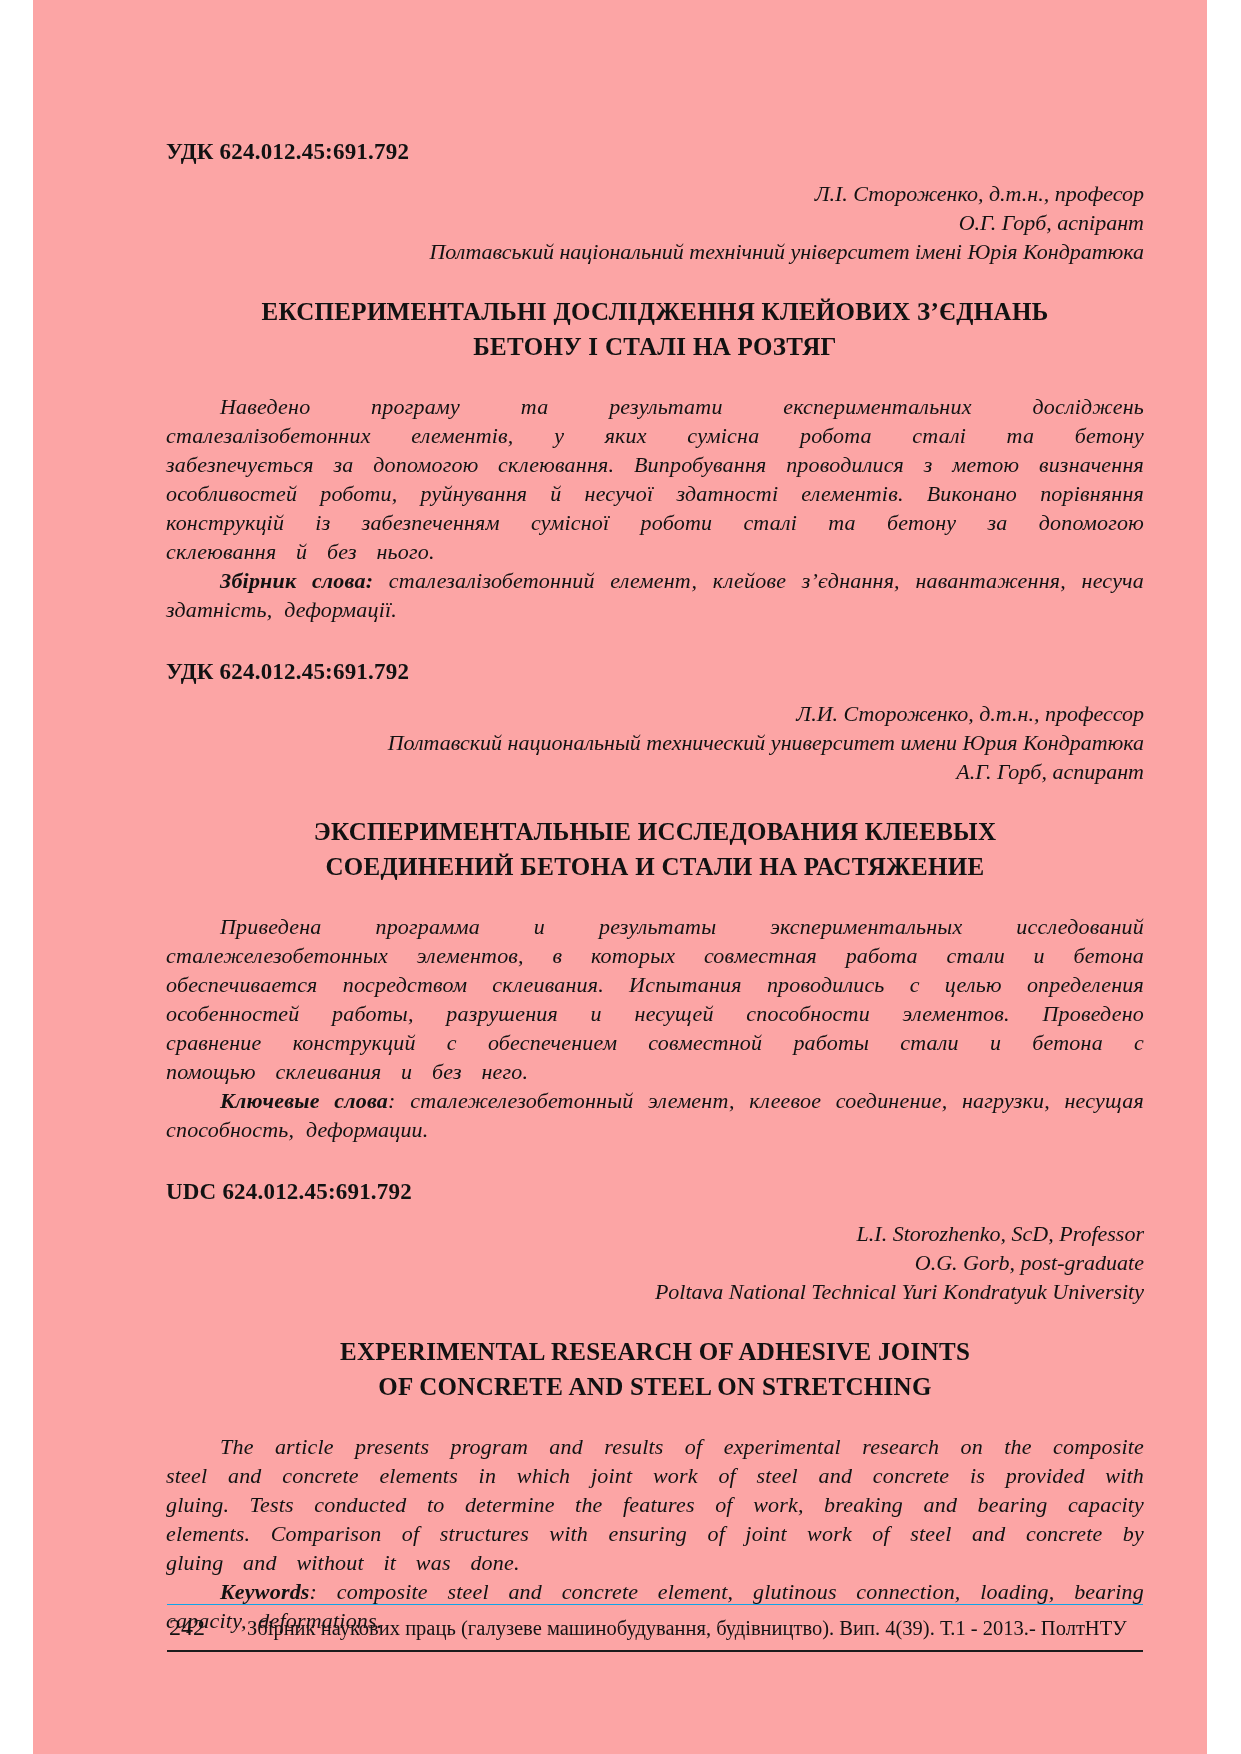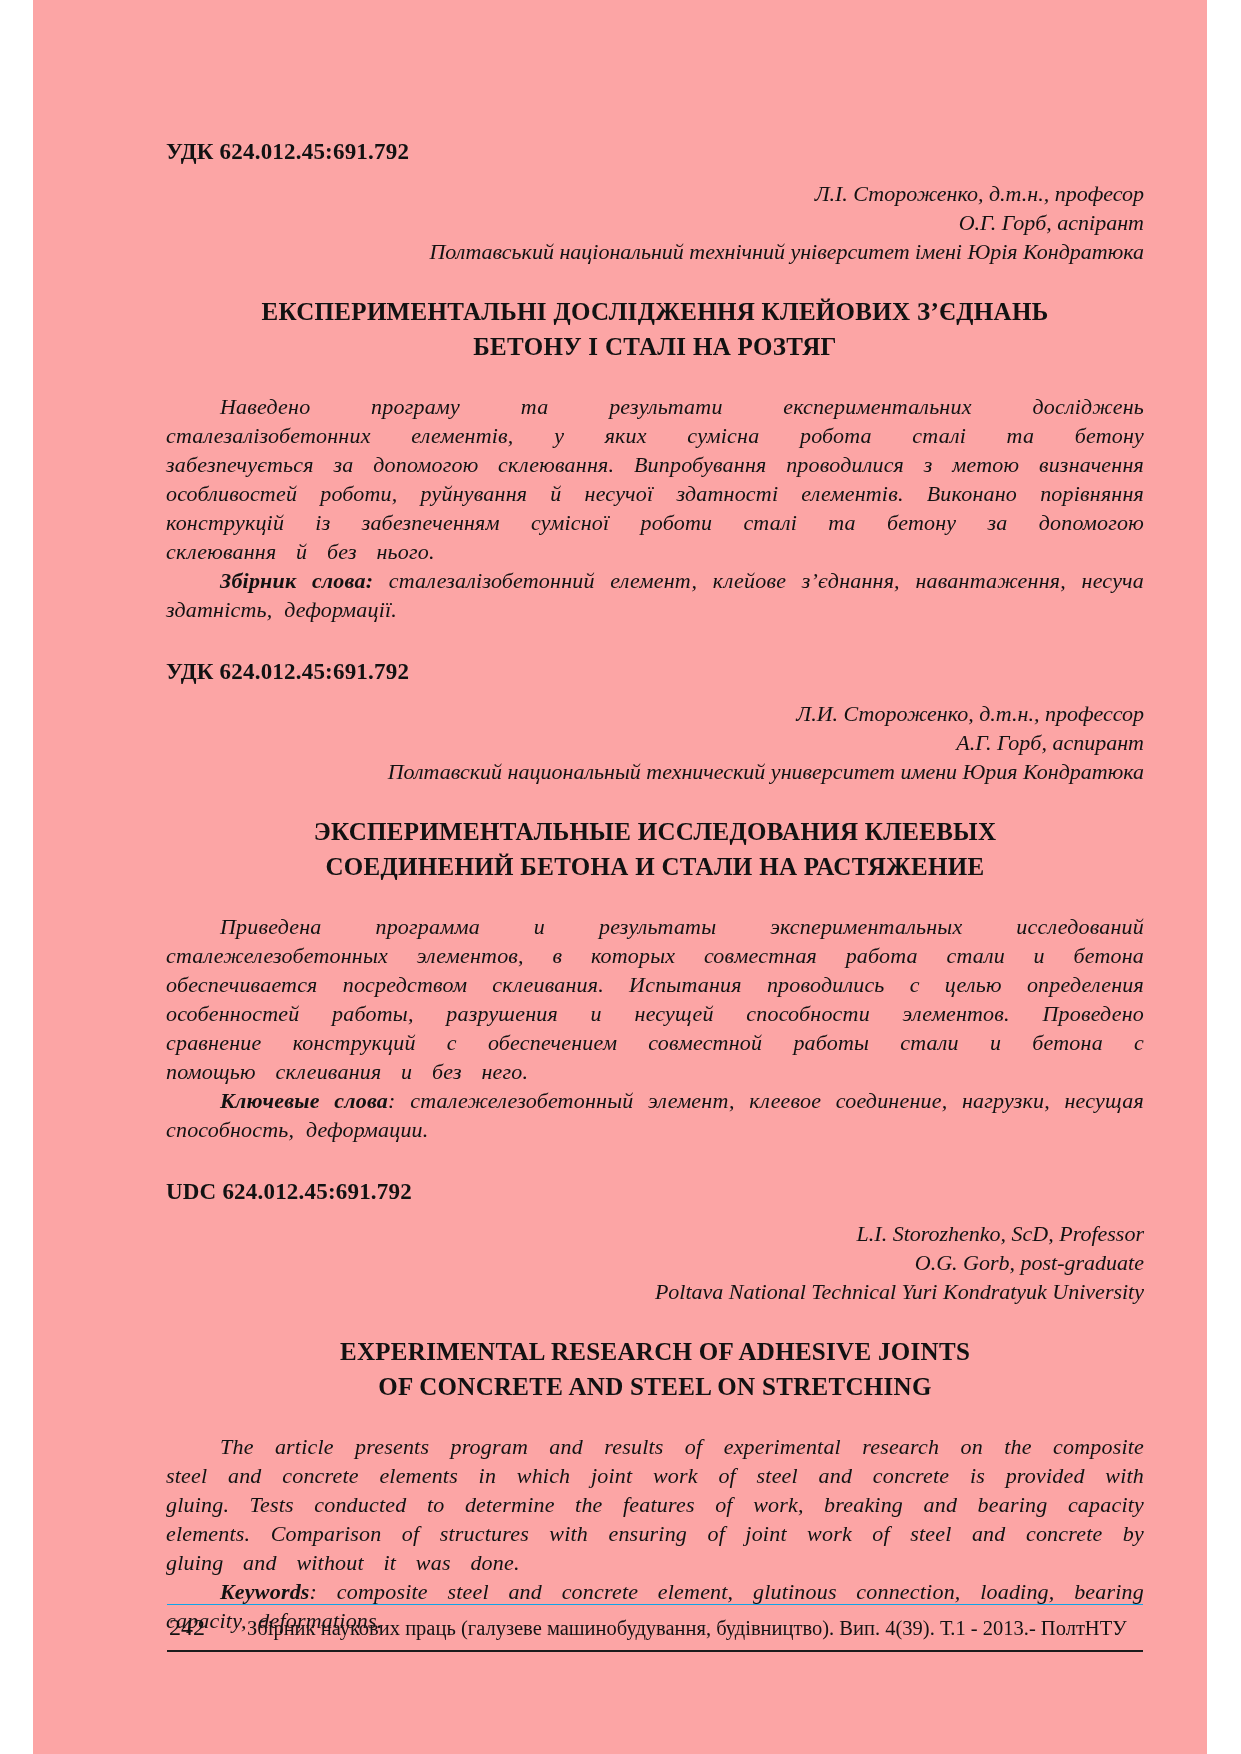--- a/index.html
+++ b/index.html
@@ -116,22 +116,22 @@
       </div>
       <h1 class="title"><span>ЕКСПЕРИМЕНТАЛЬНІ ДОСЛІДЖЕННЯ КЛЕЙОВИХ З’ЄДНАНЬ</span><br><span>БЕТОНУ І СТАЛІ НА РОЗТЯГ</span></h1>
       <p class="abstract">Наведено програму та результати експериментальних досліджень сталезалізобетонних елементів, у яких сумісна робота сталі та бетону забезпечується за допомогою склеювання. Випробування проводилися з метою визначення особливостей роботи, руйнування й несучої здатності елементів. Виконано порівняння конструкцій із забезпеченням сумісної роботи сталі та бетону за допомогою склеювання й без нього.</p>
       <p class="keywords"><span class="kw-label">Збірник слова:</span><span> сталезалізобетонний елемент, клейове з’єднання, навантаження, несуча здатність, деформації.</span></p>
     </section>
 
     <section class="lang-block">
       <p class="udc">УДК 624.012.45:691.792</p>
       <div class="authors">
         <p>Л.И. Стороженко, д.т.н., профессор</p>
+        <p>Полтавский национальный технический университет имени Юрия Кондратюка</p>
         <p>А.Г. Горб, аспирант</p>
-        <p>Полтавский национальный технический университет имени Юрия Кондратюка</p>
       </div>
       <h1 class="title"><span>ЭКСПЕРИМЕНТАЛЬНЫЕ ИССЛЕДОВАНИЯ КЛЕЕВЫХ</span><br><span>СОЕДИНЕНИЙ БЕТОНА И СТАЛИ НА РАСТЯЖЕНИЕ</span></h1>
       <p class="abstract">Приведена программа и результаты экспериментальных исследований сталежелезобетонных элементов, в которых совместная работа стали и бетона обеспечивается посредством склеивания. Испытания проводились с целью определения особенностей работы, разрушения и несущей способности элементов. Проведено сравнение конструкций с обеспечением совместной работы стали и бетона с помощью склеивания и без него.</p>
       <p class="keywords"><span class="kw-label">Ключевые слова</span><span>: сталежелезобетонный элемент, клеевое соединение, нагрузки, несущая способность, деформации.</span></p>
     </section>
 
     <section class="lang-block">
       <p class="udc">UDC 624.012.45:691.792</p>
       <div class="authors">
         <p>L.I. Storozhenko, ScD, Professor</p>

